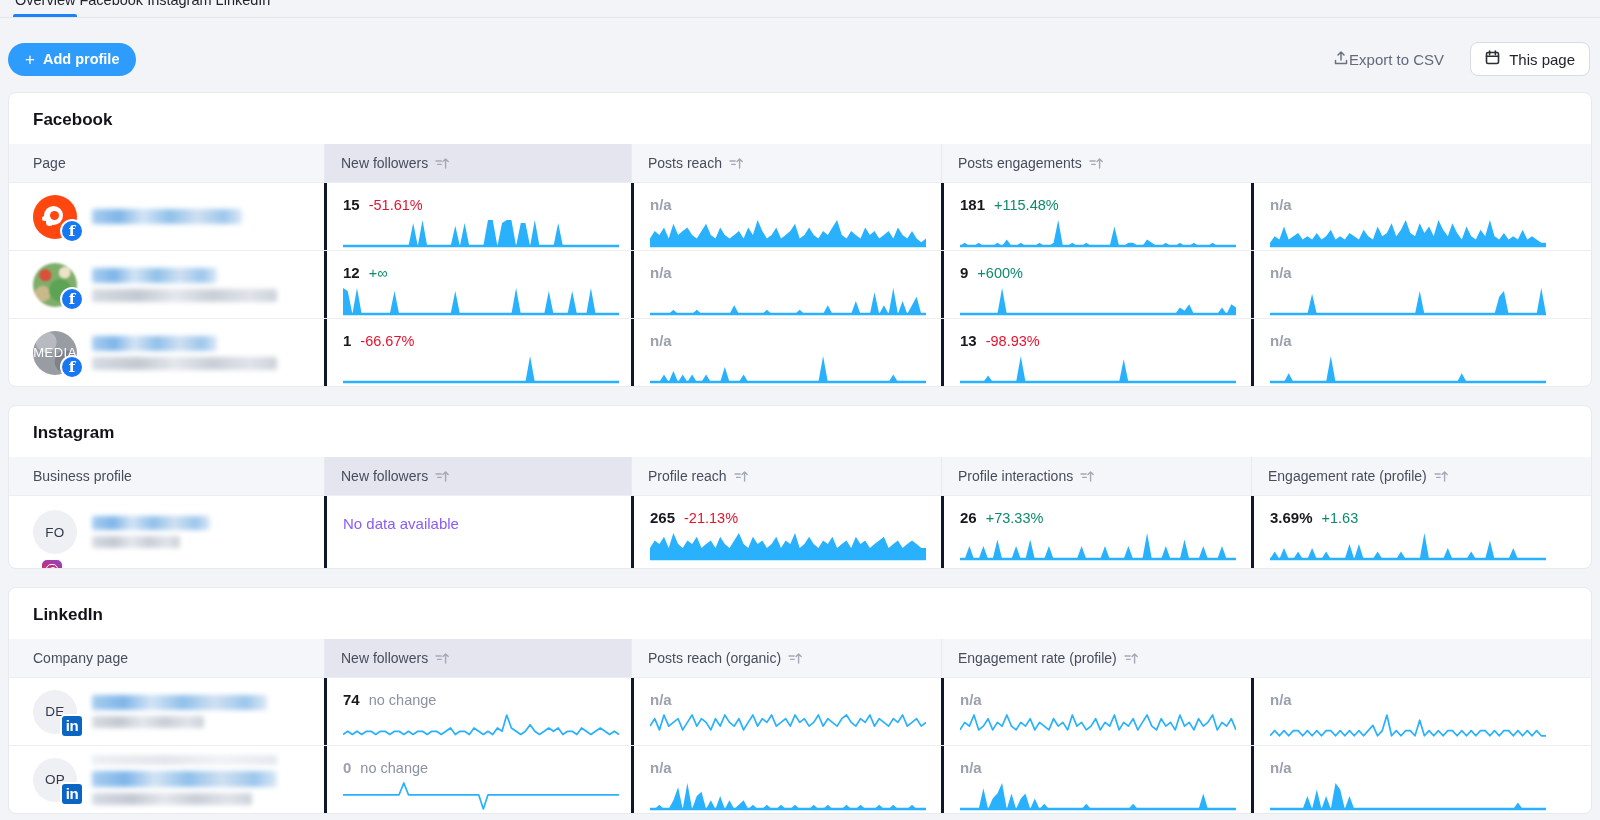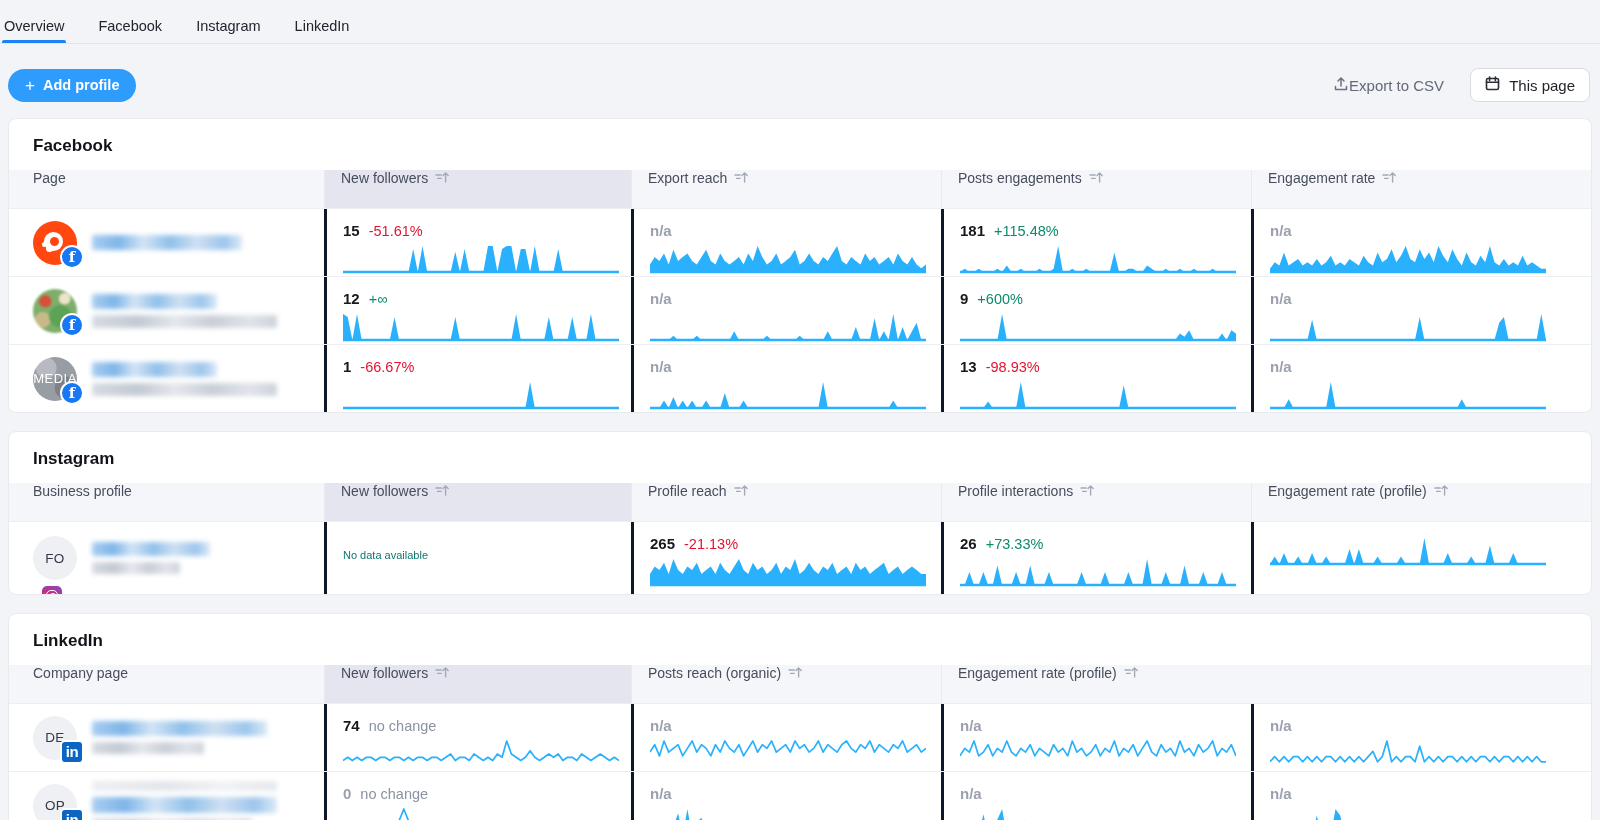--- a/index.html
+++ b/index.html
@@ -1,53 +1,53 @@
 <!DOCTYPE html>
 <html><head>
 <meta charset="utf-8">
 <style>
   *{box-sizing:border-box;margin:0;padding:0}
   html,body{width:1600px;height:820px;overflow:hidden}
   body{background:#f3f4f8;font-family:"Liberation Sans","DejaVu Sans",sans-serif;color:#181a20}
 
   
-  .tabbar{display:flex;gap:30px;height:44px;align-items:flex-end;padding:0 2px;border-bottom:1px solid #e4e6ec;background:#f3f4f8}
+  .tabbar{display:flex;height:18px;align-items:flex-end;padding:0 13px;border-bottom:1px solid #e4e6ec;background:#f3f4f8}
   .tab{font-size:14.5px;color:#22252e;padding:6px 2px 9px;cursor:pointer;position:relative}
   .tab.active{font-weight:400}
   .tab.active::after{content:"";position:absolute;left:0;right:0;bottom:0;height:3px;background:#1d82f7;border-radius:2px 2px 0 0}
 
   
   .toolbar{display:flex;justify-content:space-between;align-items:center;margin:24px 10px 16px 8px}
   .btn-add{display:inline-flex;align-items:center;gap:8px;background:#2e9cfd;color:#fff;border:none;border-radius:17px;height:33px;padding:0 17px;font-size:14.5px;font-weight:700;cursor:pointer;font-family:inherit}
   .btn-add .plus{font-size:17px;font-weight:400;line-height:1}
   .right-tools{display:flex;align-items:center;gap:26px}
   .export{display:inline-flex;align-items:center;gap:0;background:none;border:none;color:#62697a;font-size:15px;cursor:pointer;font-family:inherit}
   .btn-year{display:inline-flex;align-items:center;gap:9px;background:#fff;border:1px solid #d8dbe3;border-radius:8px;height:34px;padding:0 14px;font-size:15px;color:#23252c;cursor:pointer;font-family:inherit}
 
   
   .card{background:#fff;border:1px solid #e9eaf0;border-radius:8px;margin:0 8px 18px;overflow:hidden}
   .card-title{font-size:17px;font-weight:700;padding:17px 24px 14px;color:#121318}
   .trow{display:grid;grid-template-columns:315px 307px 310px 310px 1fr}
   .thead{background:#f5f6f9}
-  .th{display:flex;gap:7px;font-size:14px;color:#474d5c;padding:0 0 0 16px;height:38px;border-left:1px solid #e8eaf1;cursor:pointer}
+  .th{display:flex;align-items:center;gap:7px;font-size:14px;color:#474d5c;padding:0 0 0 16px;height:38px;border-left:1px solid #e8eaf1;cursor:pointer}
   .th:first-child{border-left:none;padding-left:24px;cursor:default}
   .th.sorted{background:#e4e5ef}
   .sort-icon{display:inline-flex;width:15px;height:14px}
   .drow{border-top:1px solid #eceef3}
   .cell{border-left:3px solid #0f172a;padding:13px 26px 0 16px;min-height:67px}
   .cell:first-child{border-left:none}
   .ig-row .cell{min-height:72px}
   .mv{display:flex;align-items:baseline;gap:9px;margin-bottom:3px;height:19px}
   .val{font-size:15px;font-weight:700;color:#17191f;white-space:nowrap}
   .val.muted{color:#9aa0ad}
   .chg{font-size:14.5px;white-space:nowrap}
   .dir-up{color:#0c8a6c}
   .dir-down{color:#e4132f}
   .dir-neutral{color:#8b92a1}
-  .note{font-size:11px;color:#0f766e;display:inline-block;margin-top:14px}
+  .note{font-size:15px;color:#8b5cf6;display:inline-block;margin-top:6px}
   .spark{display:block;width:276px;height:30px;margin-top:1px}
 
   
   .profile{display:flex;align-items:center;gap:15px;padding:0 0 0 24px;min-height:67px;cursor:pointer}
   .avatar{position:relative;width:44px;height:44px;flex:none}
   .avatar .img{width:44px;height:44px;border-radius:50%;overflow:hidden;display:flex;align-items:center;justify-content:center}
   .av-semrush{background:#ff470f;position:relative}
   .av-semrush::before{content:"";position:absolute;left:11px;top:11px;width:19px;height:19px;border-radius:50%;background:#fff;box-shadow:-4px 7px 0 -6px #fff, -9px 3px 0 -7px #fff}
   .av-semrush::after{content:"";position:absolute;left:17px;top:16px;width:9px;height:9px;border-radius:50%;background:#ff470f}
   .av-pizza{background:
@@ -117,39 +117,30 @@
     <div class="th sorted">
         <span>New followers</span>
         <span class="sort-icon">
           <svg width="15" height="14" viewBox="0 0 15 14" fill="none" stroke="#a4a9b6" stroke-width="1.4" stroke-linecap="round" stroke-linejoin="round">
             <path d="M1 5h5.2M2.6 8.4h3.6"></path>
             <path d="M10.6 12V3M10.6 3 8 5.6M10.6 3l2.6 2.6"></path>
           </svg>
         </span>
       </div>
     <div class="th">
-        <span>Export reach</span>
+        <span>Posts reach</span>
         <span class="sort-icon">
           <svg width="15" height="14" viewBox="0 0 15 14" fill="none" stroke="#a4a9b6" stroke-width="1.4" stroke-linecap="round" stroke-linejoin="round">
             <path d="M1 5h5.2M2.6 8.4h3.6"></path>
             <path d="M10.6 12V3M10.6 3 8 5.6M10.6 3l2.6 2.6"></path>
           </svg>
         </span>
       </div>
     <div class="th">
         <span>Posts engagements</span>
-        <span class="sort-icon">
-          <svg width="15" height="14" viewBox="0 0 15 14" fill="none" stroke="#a4a9b6" stroke-width="1.4" stroke-linecap="round" stroke-linejoin="round">
-            <path d="M1 5h5.2M2.6 8.4h3.6"></path>
-            <path d="M10.6 12V3M10.6 3 8 5.6M10.6 3l2.6 2.6"></path>
-          </svg>
-        </span>
-      </div>
-    <div class="th">
-        <span>Engagement rate</span>
         <span class="sort-icon">
           <svg width="15" height="14" viewBox="0 0 15 14" fill="none" stroke="#a4a9b6" stroke-width="1.4" stroke-linecap="round" stroke-linejoin="round">
             <path d="M1 5h5.2M2.6 8.4h3.6"></path>
             <path d="M10.6 12V3M10.6 3 8 5.6M10.6 3l2.6 2.6"></path>
           </svg>
         </span>
       </div>
   </div>
 
   <div class="trow drow">
@@ -377,20 +368,24 @@
       <div class="mv">
           <span class="val">26</span>
           <span class="chg dir-up">+73.33%</span>
         </div>
       <span class="spark"><svg width="276" height="30" viewBox="0 0 276 30">
             <path fill="#29b1fd" d="M0 28.0 L0.0 28.0 L4.7 28.0 L9.4 15.0 L14.0 28.0 L18.7 28.0 L23.4 15.0 L28.1 28.0 L32.7 28.0 L37.4 8.5 L42.1 28.0 L46.8 28.0 L51.5 28.0 L56.1 15.0 L60.8 28.0 L65.5 28.0 L70.2 8.5 L74.8 28.0 L79.5 28.0 L84.2 28.0 L88.9 15.0 L93.6 28.0 L98.2 28.0 L102.9 28.0 L107.6 28.0 L112.3 28.0 L116.9 28.0 L121.6 15.0 L126.3 28.0 L131.0 28.0 L135.7 28.0 L140.3 28.0 L145.0 15.0 L149.7 28.0 L154.4 28.0 L159.1 28.0 L163.7 28.0 L168.4 15.0 L173.1 28.0 L177.8 28.0 L182.4 28.0 L187.1 2.0 L191.8 28.0 L196.5 28.0 L201.2 28.0 L205.8 15.0 L210.5 28.0 L215.2 28.0 L219.9 28.0 L224.5 8.5 L229.2 28.0 L233.9 28.0 L238.6 28.0 L243.3 15.0 L247.9 28.0 L252.6 28.0 L257.3 28.0 L262.0 15.0 L266.6 28.0 L271.3 28.0 L276.0 28.0 L276 28.0 Z"></path>
             <line x1="0" y1="28.0" x2="276" y2="28.0" stroke="#29b1fd" stroke-width="2.6"></line>
           </svg></span>
     </div>
     <div class="cell">
+      <div class="mv">
+          <span class="val">3.69%</span>
+          <span class="chg dir-up">+1.63</span>
+        </div>
       <span class="spark"><svg width="276" height="30" viewBox="0 0 276 30">
             <path fill="#29b1fd" d="M0 28.0 L0.0 28.0 L4.7 20.6 L9.4 28.0 L14.0 16.9 L18.7 28.0 L23.4 28.0 L28.1 20.6 L32.7 28.0 L37.4 28.0 L42.1 16.9 L46.8 28.0 L51.5 28.0 L56.1 20.6 L60.8 28.0 L65.5 28.0 L70.2 28.0 L74.8 28.0 L79.5 13.1 L84.2 28.0 L88.9 13.1 L93.6 28.0 L98.2 28.0 L102.9 28.0 L107.6 20.6 L112.3 28.0 L116.9 28.0 L121.6 28.0 L126.3 28.0 L131.0 20.6 L135.7 28.0 L140.3 28.0 L145.0 28.0 L149.7 28.0 L154.4 2.0 L159.1 28.0 L163.7 28.0 L168.4 28.0 L173.1 28.0 L177.8 16.9 L182.4 28.0 L187.1 28.0 L191.8 28.0 L196.5 28.0 L201.2 20.6 L205.8 28.0 L210.5 28.0 L215.2 28.0 L219.9 9.4 L224.5 28.0 L229.2 28.0 L233.9 28.0 L238.6 28.0 L243.3 16.9 L247.9 28.0 L252.6 28.0 L257.3 28.0 L262.0 28.0 L266.6 28.0 L271.3 28.0 L276.0 28.0 L276 28.0 Z"></path>
             <line x1="0" y1="28.0" x2="276" y2="28.0" stroke="#29b1fd" stroke-width="2.6"></line>
           </svg></span>
     </div>
   </div>
 </section>
 
 <section class="card">
   <h2 class="card-title">LinkedIn</h2>

